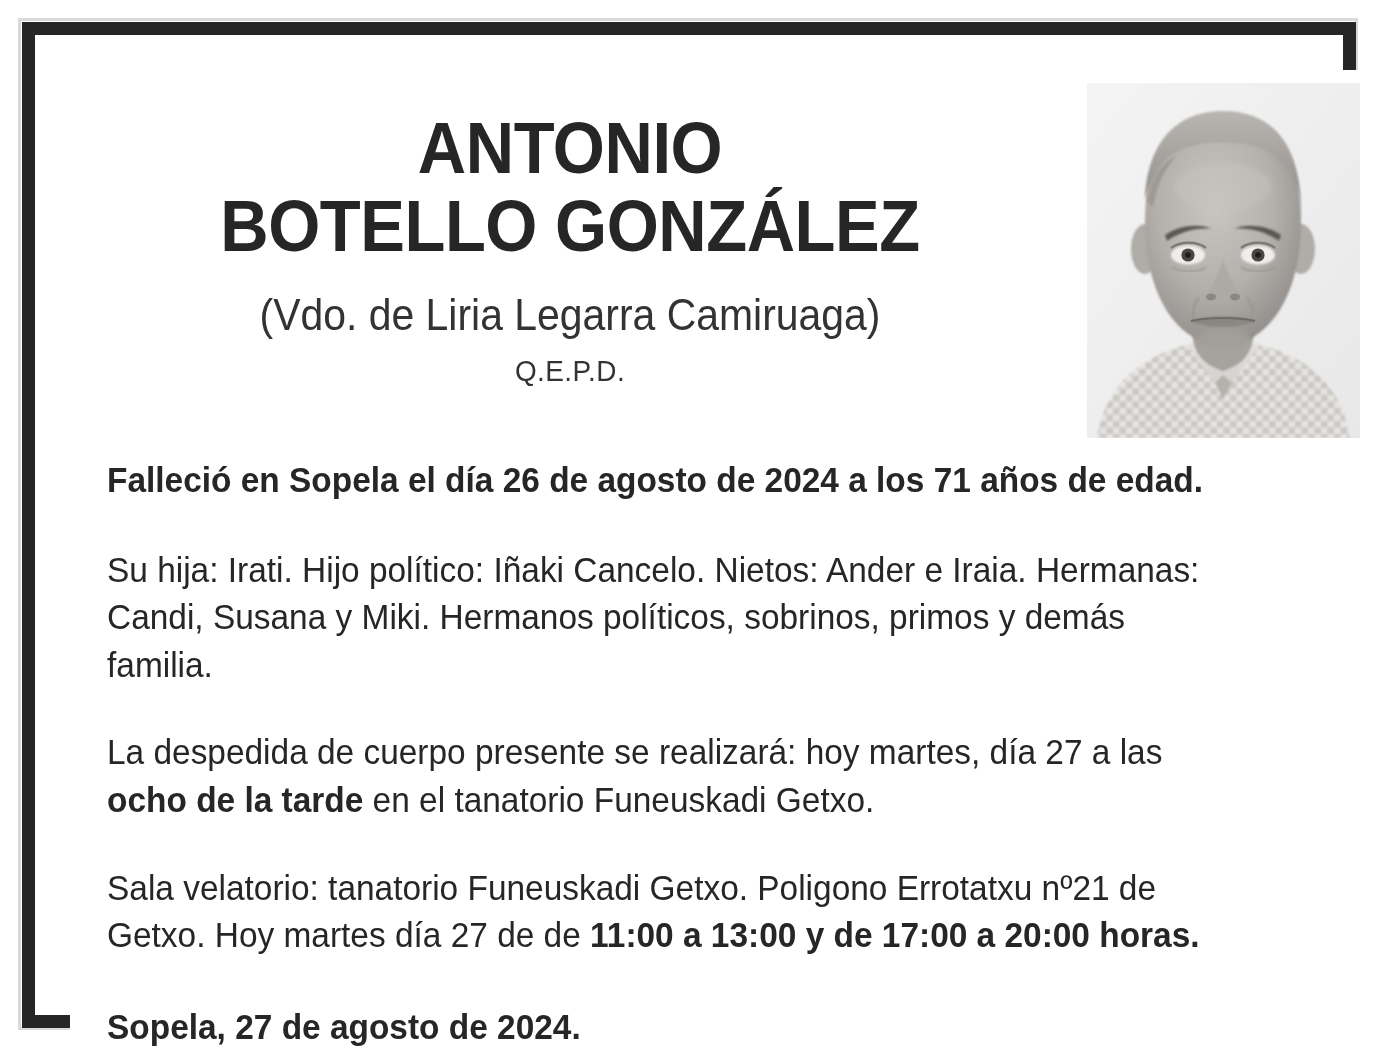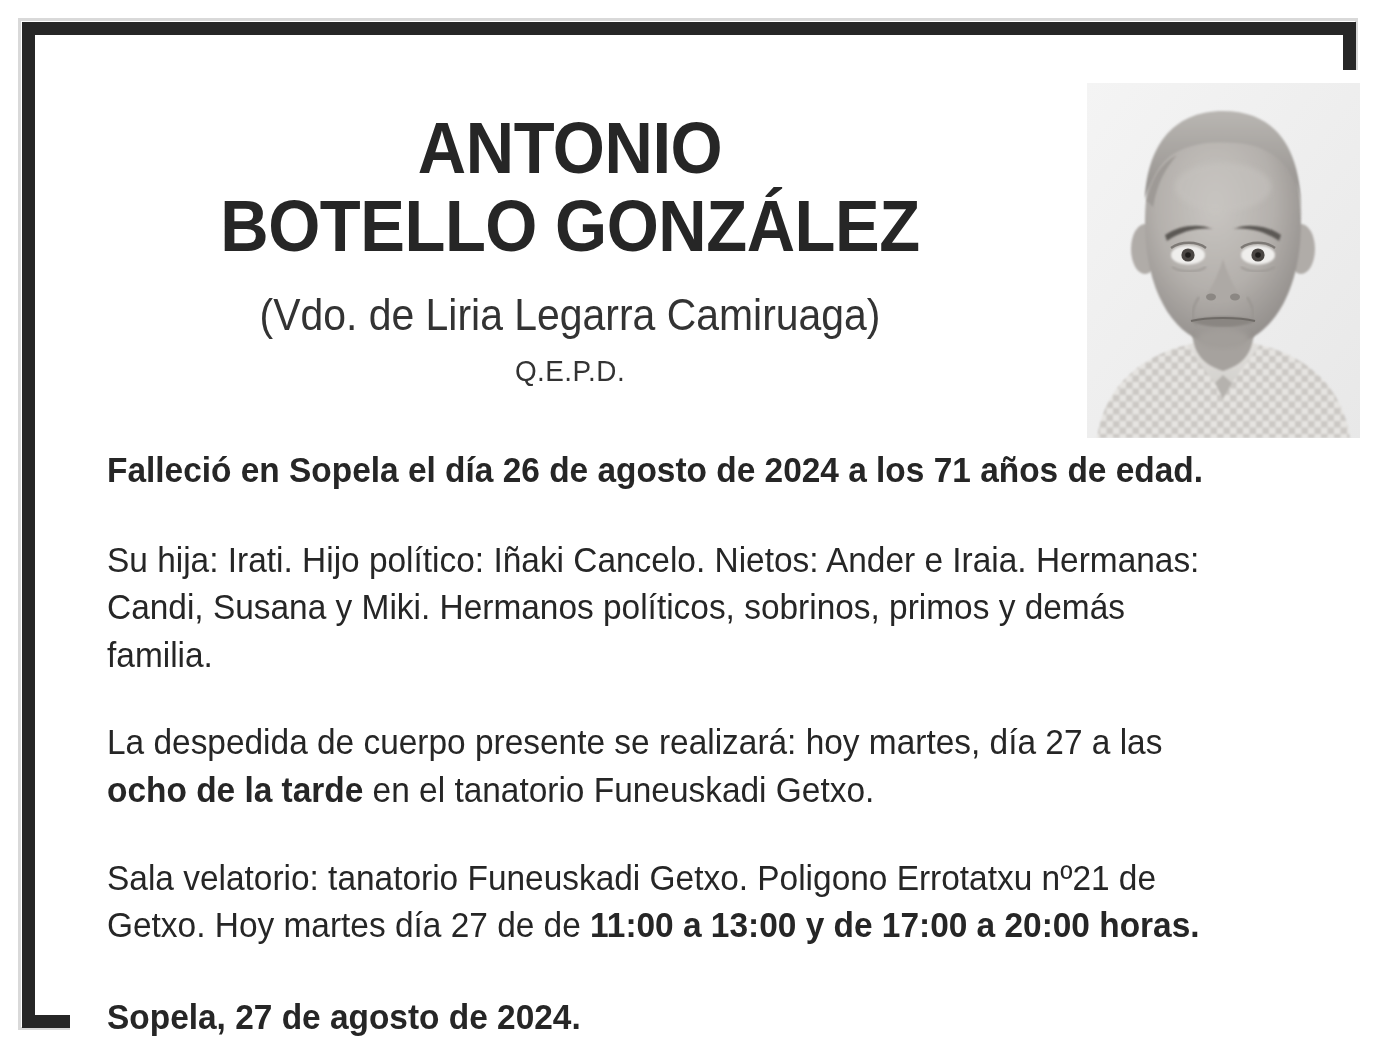--- a/index.html
+++ b/index.html
@@ -106,21 +106,21 @@
     margin: 14px 0 0 0;
     letter-spacing: 0.5px;
     transform: scaleX(0.93);
     transform-origin: center top;
   }
 
   
   .body-copy {
     position: absolute;
     left: 37px;
-    top: 376px;
+    top: 386px;
     width: 1155px;
     color: #262626;
   }
   .para {
     font-family: "Liberation Sans Narrow", "Liberation Sans", sans-serif;
     font-size: 35px;
     line-height: 1.36;
     color: #262626;
     margin: 0 0 36px 0;
     transform: scaleX(0.955);

